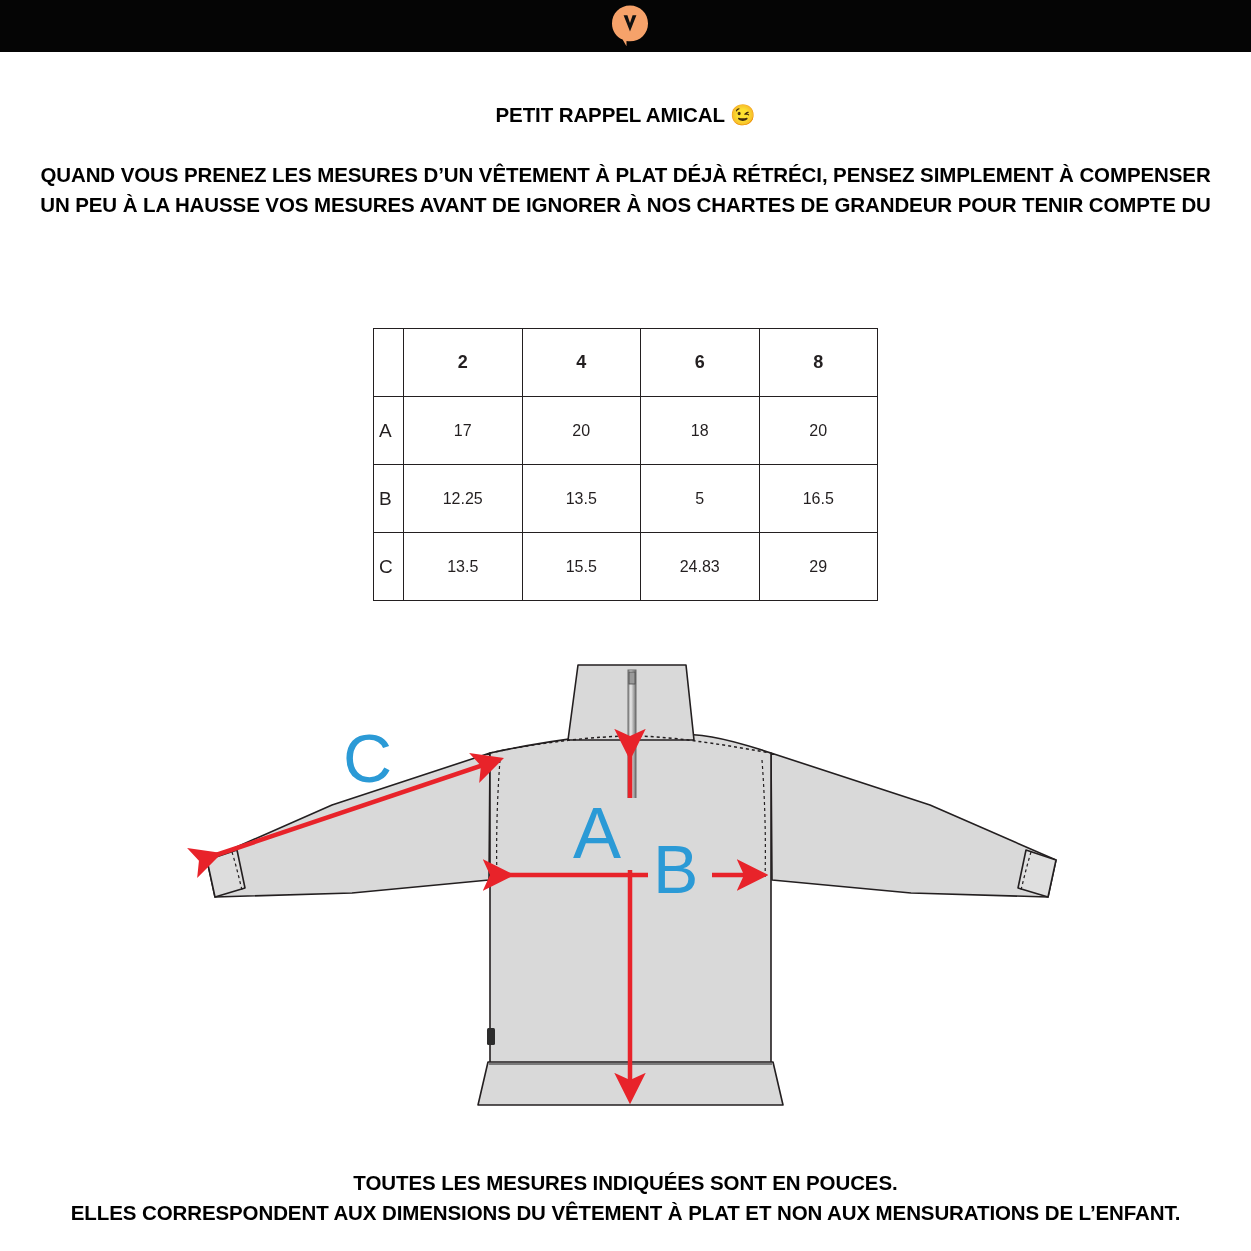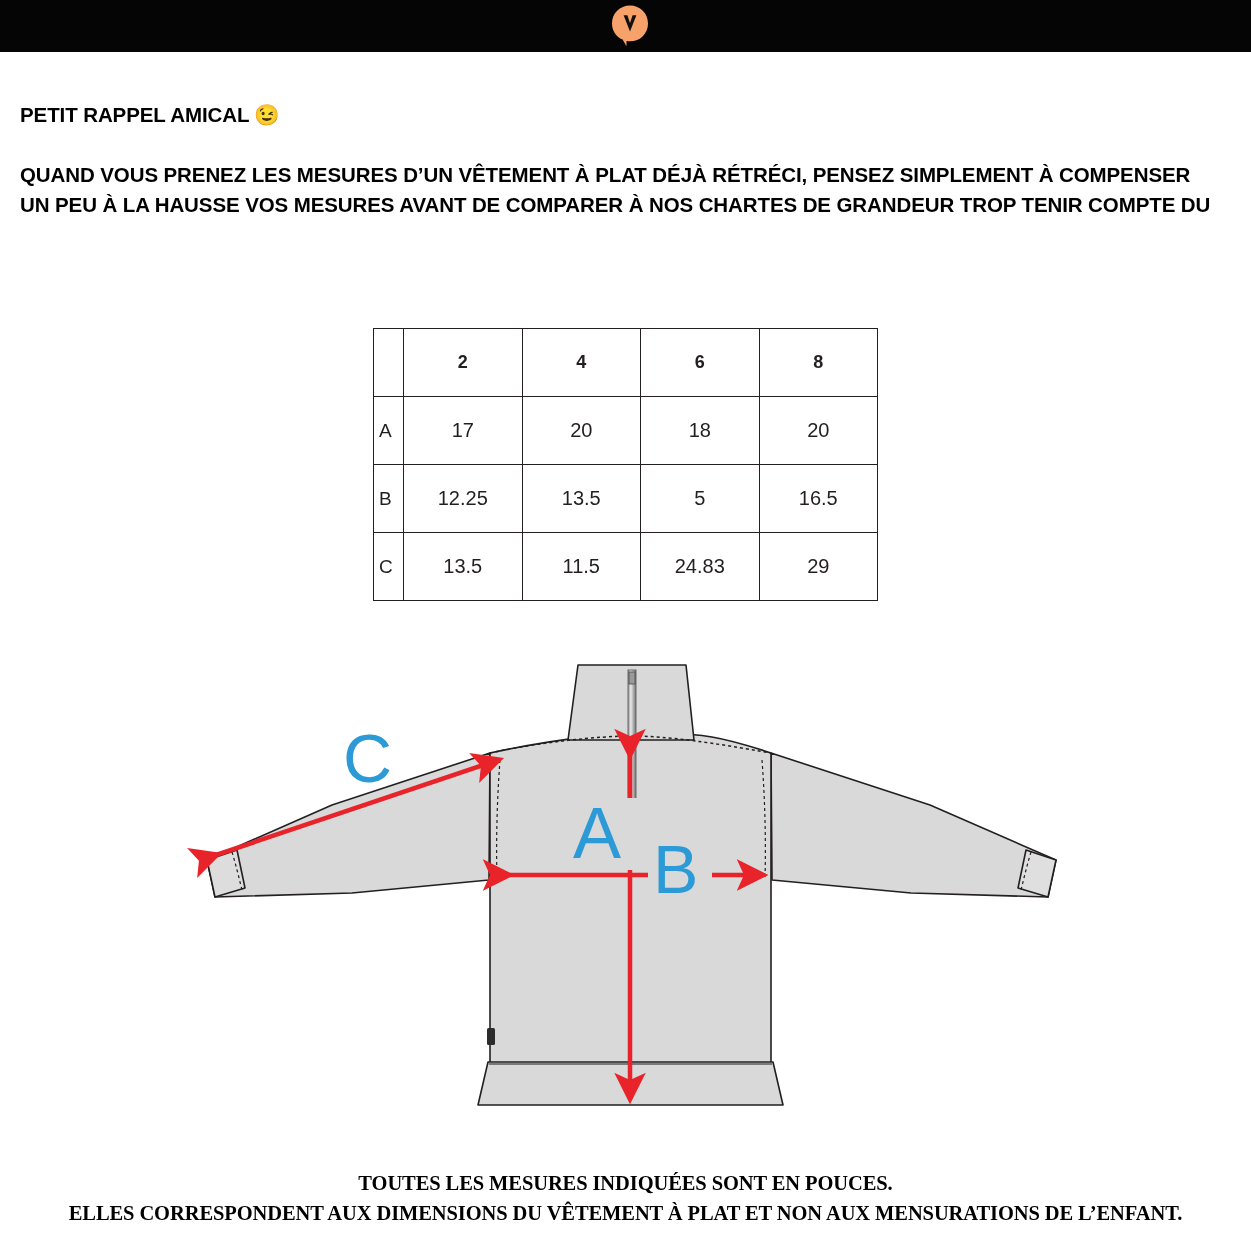--- a/index.html
+++ b/index.html
@@ -18,42 +18,42 @@
     background:#050505;
   }
   .logo{
     position:absolute;left:607px;top:2px;width:46px;height:46px;
   }
   .logo svg{display:block;}
 
   
   .copy{
     position:absolute;left:20px;top:100px;width:1211px;
-    text-align:left;
+    text-align:center;
     font-weight:bold;
     font-size:20.5px;
     line-height:30px;
     letter-spacing:-0.1px;
   }
   .copy .blockgap{height:30px;}
 
   
   .tablewrap{
     position:absolute;left:373px;top:328px;width:505px;
   }
   table.sizes{
     border-collapse:collapse;width:505px;
     table-layout:fixed;
   }
   table.sizes td,table.sizes th{
     border:1.6px solid #231f20;
     height:67px;
     text-align:center;
     vertical-align:middle;
-    font-size:20px;
+    font-size:16px;
     font-weight:normal;
     color:#231f20;
     padding:0;
   }
   table.sizes th{font-weight:bold;font-size:18px;}
   table.sizes .rowlabel{
     width:29px;
     text-align:left;
     padding-left:5px;
     font-size:19px;
@@ -64,40 +64,39 @@
   .art{
     position:absolute;left:0px;top:650px;width:1251px;height:490px;
   }
   .art svg{display:block;}
 
   
   .footer{
     position:absolute;left:20px;top:1168px;width:1211px;
     text-align:center;font-weight:bold;font-size:20.5px;line-height:30px;
     letter-spacing:-0.1px;
-    font-family:Liberation Serif, serif;
   }
 </style>
 </head>
 <body>
 
 <div class="topbar">
   <div class="logo">
     <svg width="46" height="46" viewBox="0 0 46 46" xmlns="http://www.w3.org/2000/svg">
       <path d="M23 3.5 C33.2 3.5 41 11.3 41 21.4 C41 31.5 33.2 39.3 23 39.3 C21.8 39.3 20.6 39.2 19.5 39.0 L19.5 44.2 L15.6 37.6 C9.1 34.9 5 28.6 5 21.4 C5 11.3 12.8 3.5 23 3.5 Z" fill="#F6A26A"></path>
       <path d="M16.6 13.2 L23 29.6 L29.4 13.2 L25.6 13.2 L23 20.9 L20.4 13.2 Z" fill="#111111"></path>
     </svg>
   </div>
 </div>
 
 <div class="copy">
   <div>PETIT RAPPEL AMICAL 😉</div>
   <div class="blockgap"></div>
   <div>QUAND VOUS PRENEZ LES MESURES D’UN VÊTEMENT À PLAT DÉJÀ RÉTRÉCI, PENSEZ SIMPLEMENT À COMPENSER</div>
-  <div>UN PEU À LA HAUSSE VOS MESURES AVANT DE COMPARER À NOS CHARTES DE GRANDEUR TROP TENIR COMPTE DU</div>
+  <div>UN PEU À LA HAUSSE VOS MESURES AVANT DE IGNORER À NOS CHARTES DE GRANDEUR POUR TENIR COMPTE DU</div>
 </div>
 
 <div class="tablewrap">
   <table class="sizes">
     <thead>
       <tr>
         <th class="corner"></th>
         <th>2</th>
         <th>4</th>
         <th>6</th>
@@ -115,21 +114,21 @@
       <tr>
         <td class="rowlabel">B</td>
         <td>12.25</td>
         <td>13.5</td>
         <td>5</td>
         <td>16.5</td>
       </tr>
       <tr>
         <td class="rowlabel">C</td>
         <td>13.5</td>
-        <td>11.5</td>
+        <td>15.5</td>
         <td>24.83</td>
         <td>29</td>
       </tr>
     </tbody>
   </table>
 </div>
 
 <div class="art">
 <svg width="1251" height="490" viewBox="0 0 1251 490" xmlns="http://www.w3.org/2000/svg">
   <defs>

